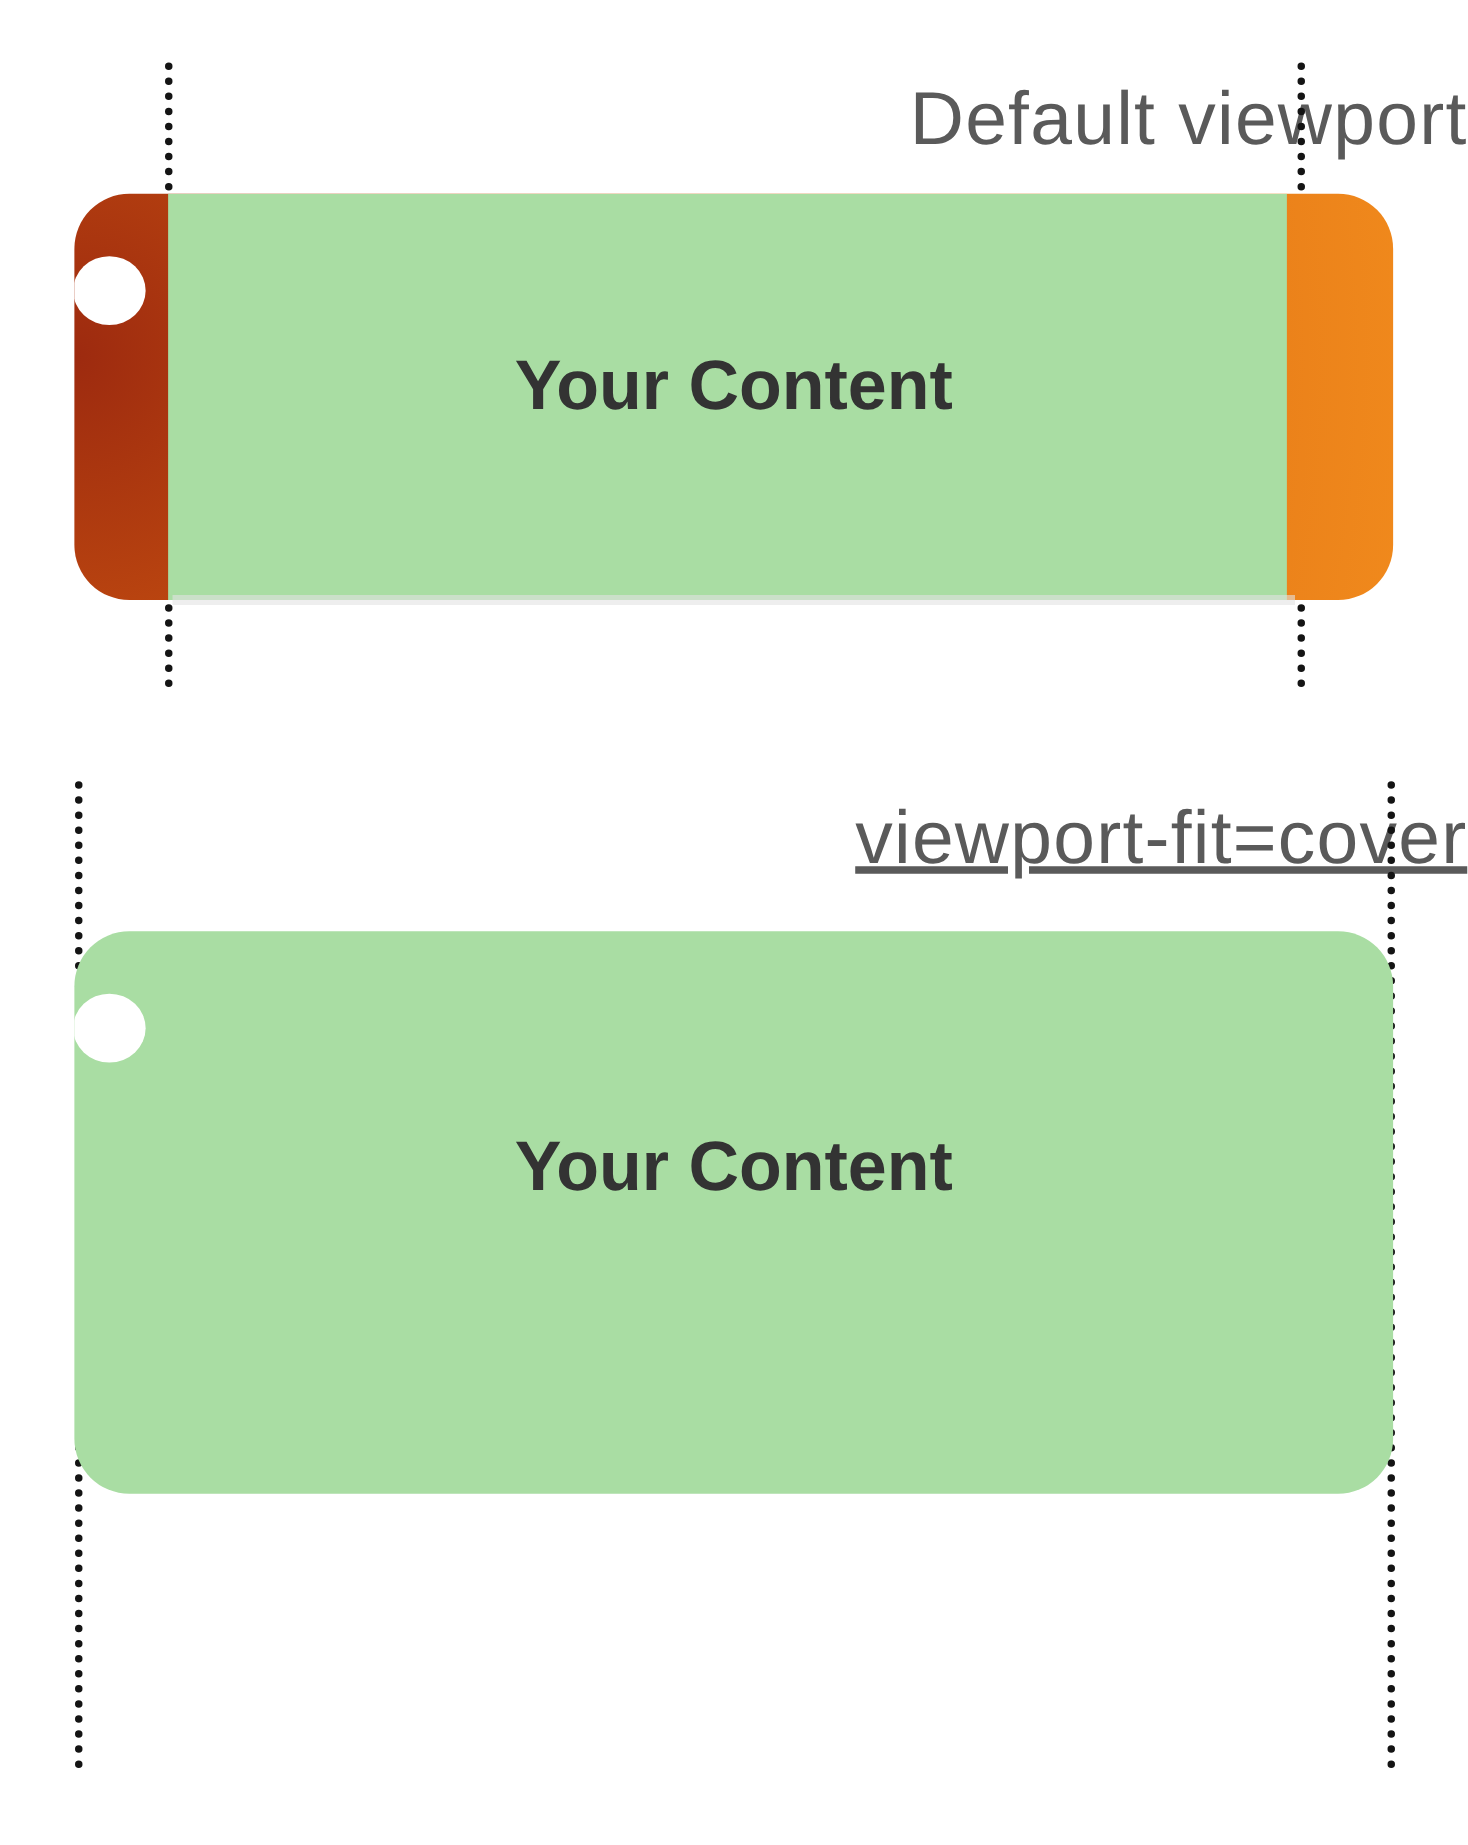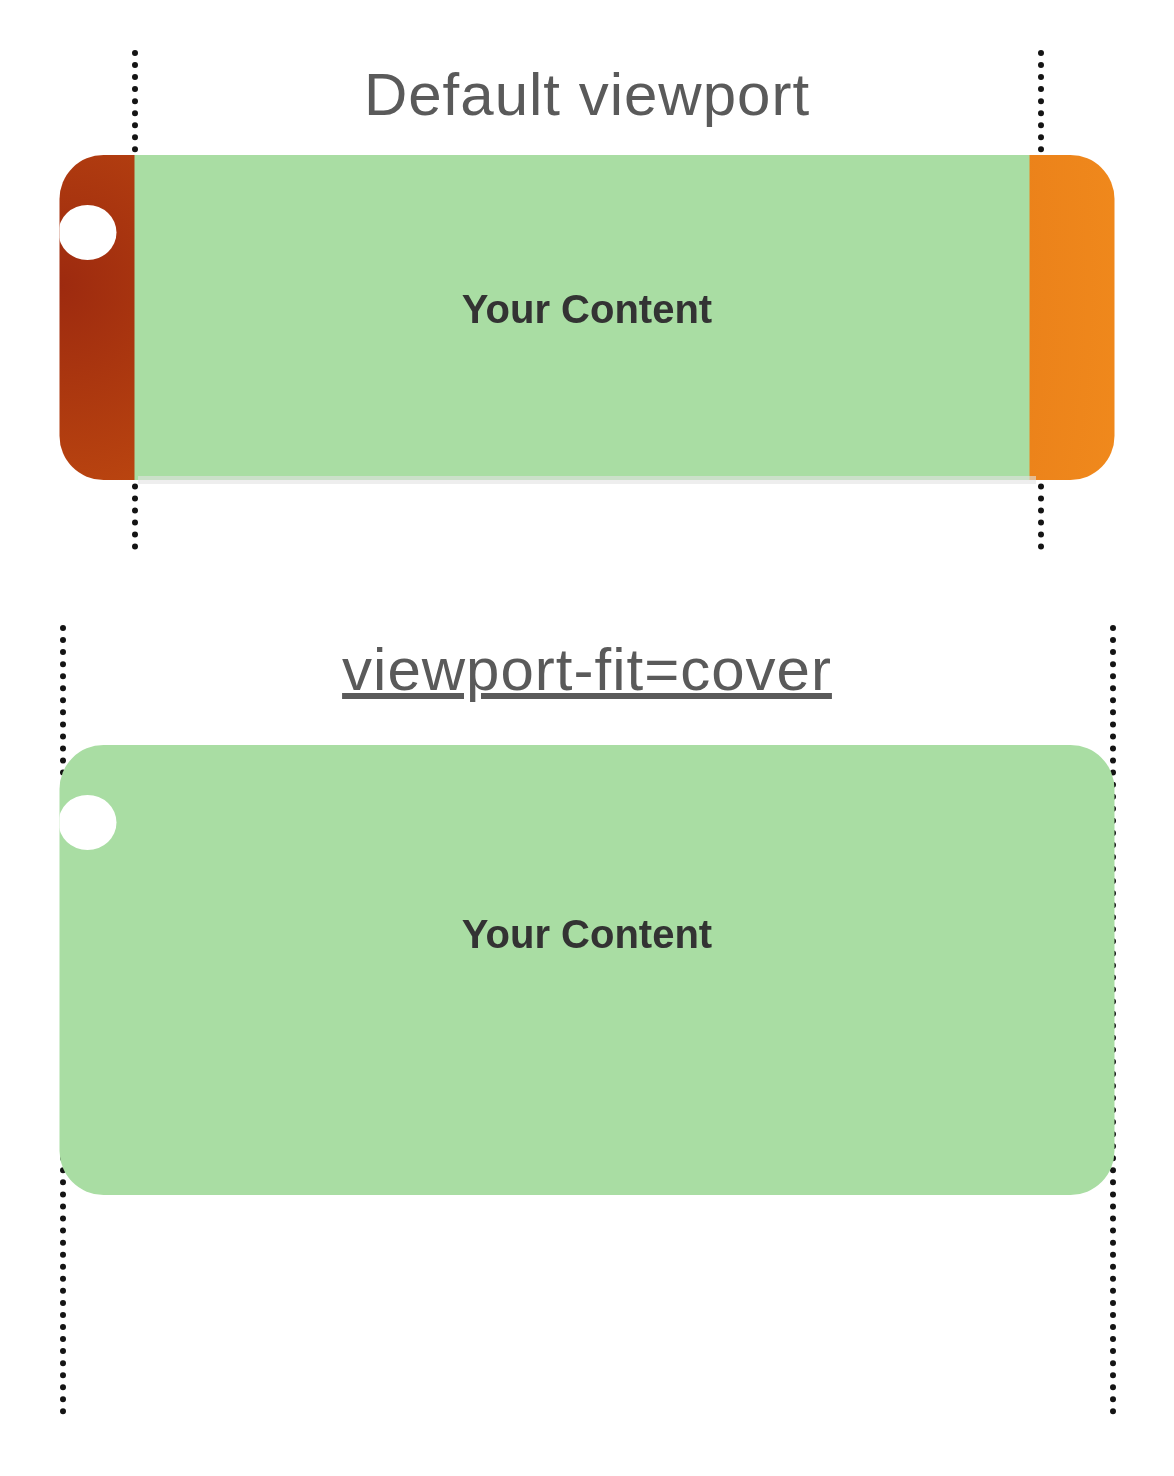--- a/index.html
+++ b/index.html
@@ -13,21 +13,21 @@
   .stage {
     position: relative;
     width: 1174px;
     height: 1476px;
   }
 
   
   .title {
     position: absolute;
     left: 0; right: 0;
-    text-align: center;
+    text-align: right;
     font-size: 60px;
     font-weight: 300;
     color: #5a5a5a;
     letter-spacing: 1px;
   }
   .title-top    { top: 60px; }
   .title-bottom { top: 635px; text-decoration: underline; }
 
   
   .guide {
@@ -81,24 +81,23 @@
     left: 75px;
     right: 85px;
     background: #a9dda3;
   }
 
   
   .content-label {
     position: absolute;
     left: 0; right: 0;
     text-align: center;
-    font-size: 40px;
+    font-size: 56px;
     font-weight: 800;
     color: #333333;
-    margin-top: 12px;
   }
   .label-top    { top: 120px; }
   .label-bottom { top: 155px; }
 
   
   .chrome-line {
     position: absolute;
     left: 138px;
     right: 138px;
     top: 476px;

